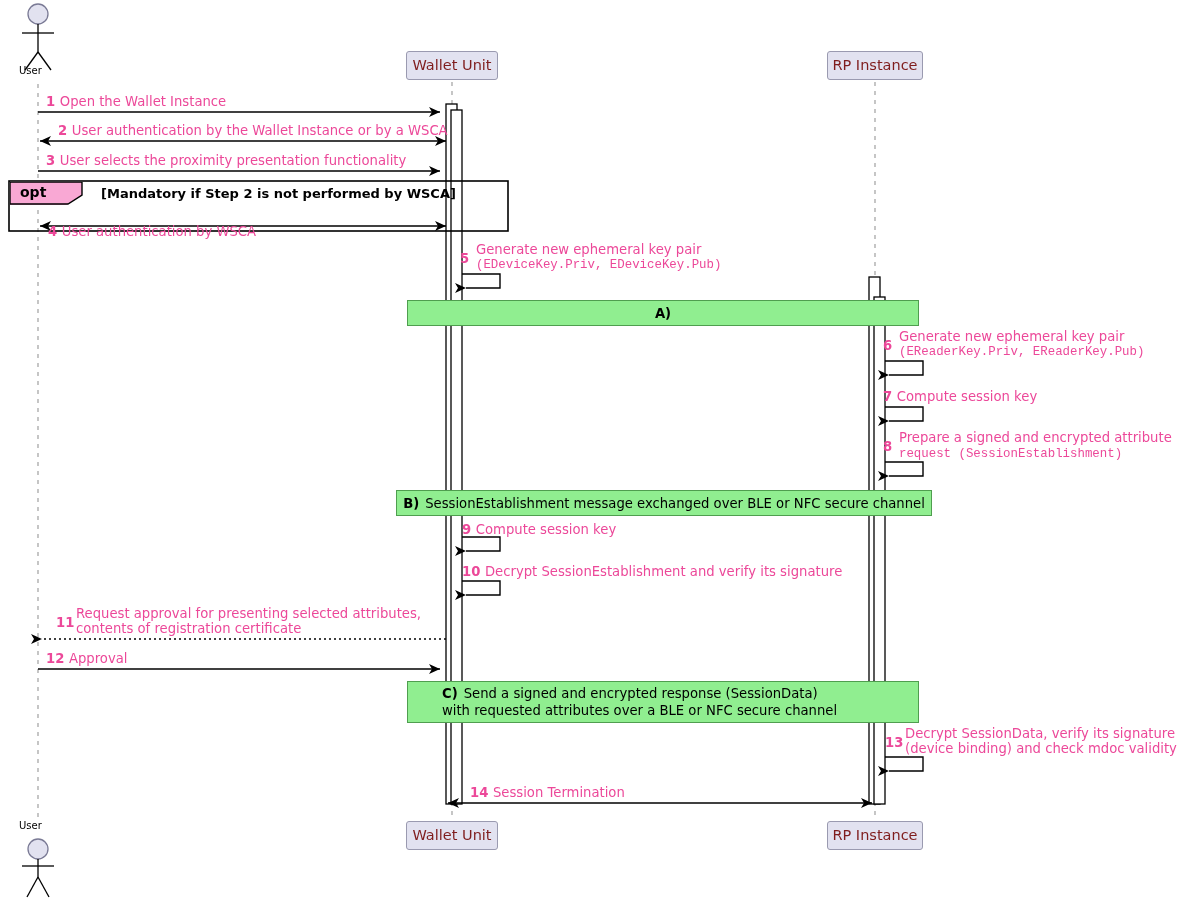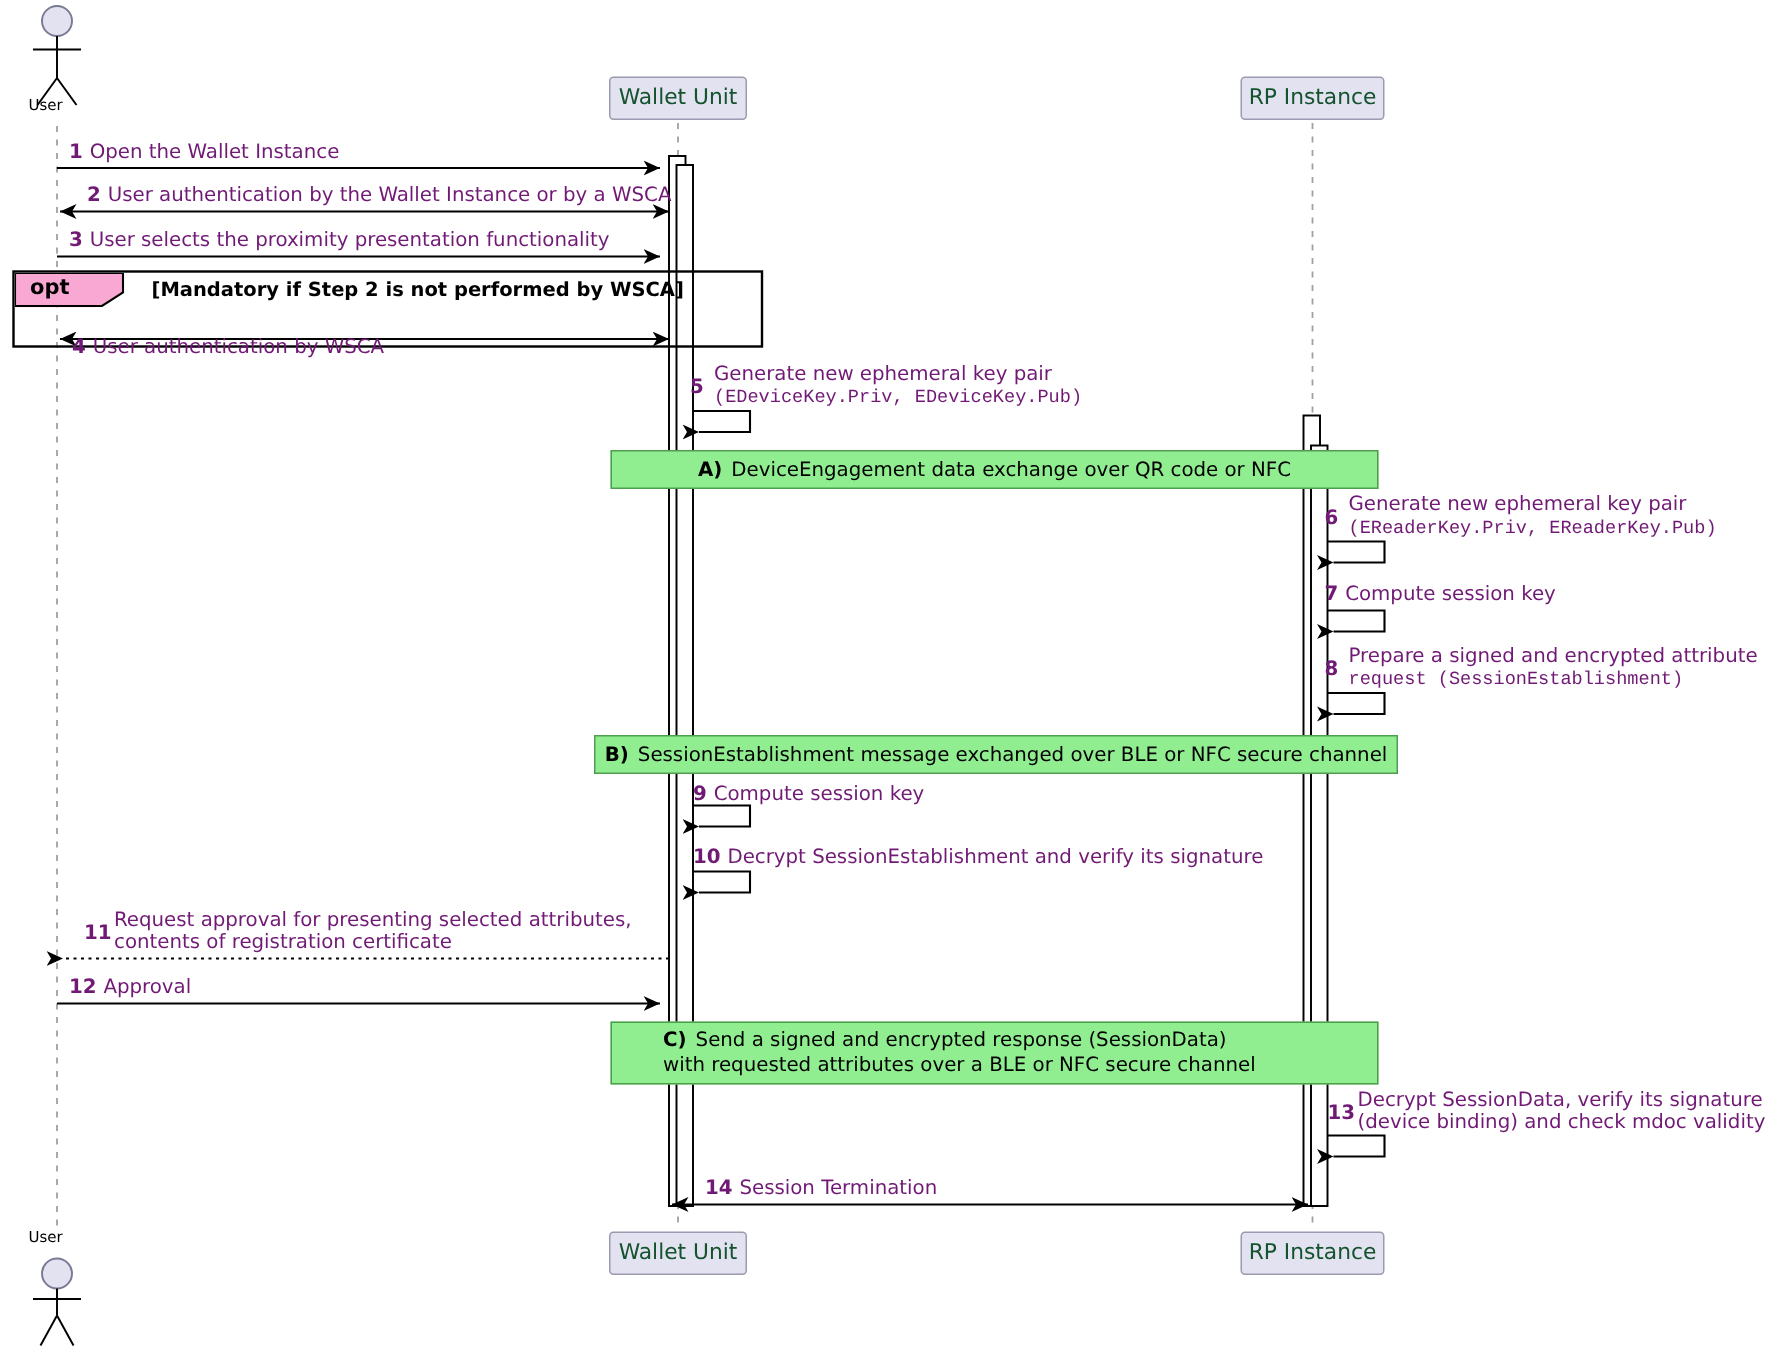--- a/index.html
+++ b/index.html
@@ -21,41 +21,41 @@
     width:1191px;
     height:901px;
   }
   
   .participant-box{
     position:absolute;
     box-sizing:border-box;
     background:#E2E2F0;
     border:1px solid #9a9ab0;
     border-radius:3px;
-    color:#14532d;
+    color:#7f1d1d;
     font-size:14.5px;
     line-height:1;
     display:flex;
     align-items:center;
     justify-content:center;
     white-space:nowrap;
     z-index:6;
   }
   .actor-label{
     position:absolute;
     font-size:10px;
     color:#000;
     white-space:nowrap;
     z-index:6;
   }
   
   .msg{
     position:absolute;
     font-size:13.2px;
-    color:#701a75;
+    color:#ec4899;
     line-height:14.5px;
     white-space:nowrap;
     z-index:7;
   }
   .msg .num{ font-weight:bold; }
   .mono{ font-family:Liberation Mono, monospace; font-size:12.4px;}
   
   .note{
     position:absolute;
     box-sizing:border-box;
@@ -300,21 +300,20 @@
     </div>
   </div>
 
   <div class="msg" style="left:470px; top:786px;">
     <span class="num">14 </span>
     <span>Session Termination</span>
   </div>
 
   <div class="note" style="left:407px; top:300px; width:512px; height:26px; flex-direction:row; gap:6px;">
     <b>A)</b>
-    <span>DeviceEngagement data exchange over QR code or NFC</span>
   </div>
 
   <div class="note" style="left:396px; top:490px; width:536px; height:26px; flex-direction:row; gap:6px;">
     <b>B)</b>
     <span>SessionEstablishment message exchanged over BLE or NFC secure channel</span>
   </div>
 
   <div class="note" style="left:407px; top:681px; width:512px; height:42px; align-items:flex-start; padding-left:34px;">
     <div style="display:flex;gap:6px;">
       <b>C)</b>

